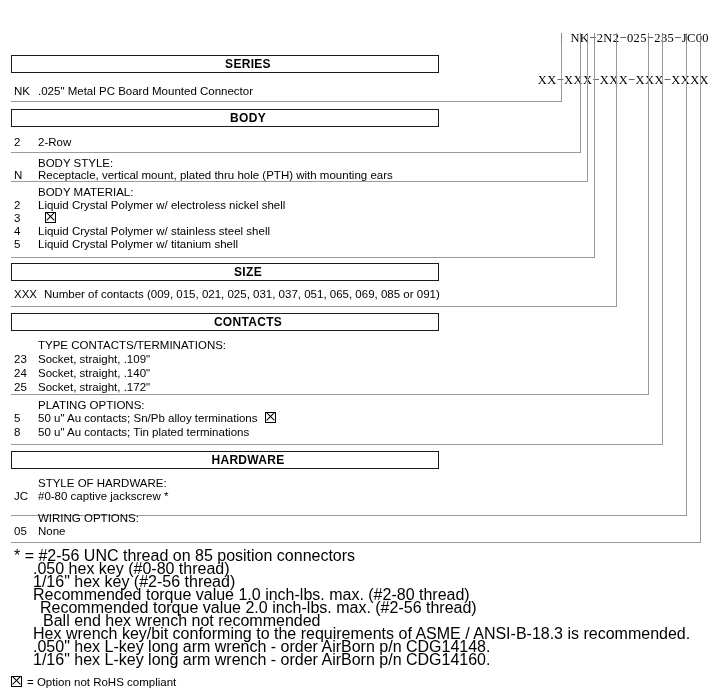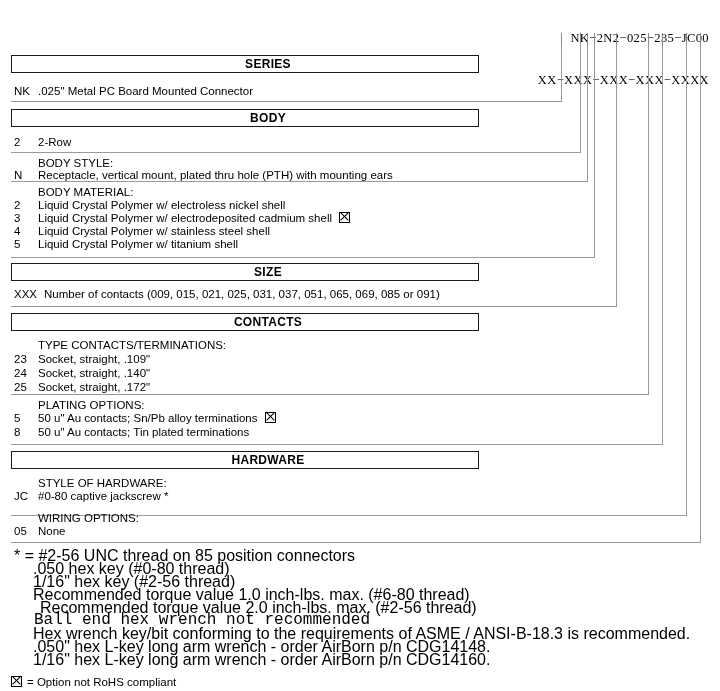--- a/index.html
+++ b/index.html
@@ -14,21 +14,21 @@
   .pn-block{position:absolute;right:11px;top:3px;text-align:right;
             font-size:12.5px;letter-spacing:.4px;line-height:14px;white-space:pre;}
   .pn-line{display:block;font-family:Liberation Serif, serif;}
 
   
   .tick{position:absolute;width:1px;background:#8a8a8a;}
   .vline{position:absolute;width:1px;background:#9a9a9a;}
   .hline{position:absolute;height:1px;background:#9a9a9a;}
 
   
-  .secbox{position:absolute;left:11px;width:468px;height:18px;
+  .secbox{position:absolute;left:11px;width:428px;height:18px;
           border:1.6px solid #1a1a1a;background:#fff;
           display:flex;align-items:center;justify-content:center;
           font-size:12px;font-weight:bold;letter-spacing:.3px;box-sizing:border-box;padding-left:46px;}
 
   
   .row{position:absolute;left:0;font-size:11.5px;line-height:13px;white-space:nowrap;}
   .code{position:absolute;left:14px;}
   .desc{position:absolute;left:38px;}
   .grp{position:absolute;left:38px;}
   .rule{position:absolute;left:11px;height:1px;background:#9a9a9a;}
@@ -122,21 +122,21 @@
 
   <div class="row" style="top:186px;">
     <span class="grp">BODY MATERIAL:</span>
   </div>
   <div class="row" style="top:199px;">
     <span class="code">2</span>
     <span class="desc">Liquid Crystal Polymer w/ electroless nickel shell</span>
   </div>
   <div class="row" style="top:212px;">
     <span class="code">3</span>
-    <span class="desc"><span>Liquid Crystal Polymer w/ electrodeposited cadmium shell</span><span class="rohs"></span></span>
+    <span class="desc"><span class="rohs"></span></span>
   </div>
   <div class="row" style="top:225px;">
     <span class="code">4</span>
     <span class="desc">Liquid Crystal Polymer w/ stainless steel shell</span>
   </div>
   <div class="row" style="top:238px;">
     <span class="code">5</span>
     <span class="desc">Liquid Crystal Polymer w/ titanium shell</span>
   </div>
   <div class="rule" style="top:257px;width:542px;"></div>
@@ -200,23 +200,23 @@
   </div>
   <div class="row" style="top:525px;">
     <span class="code">05</span>
     <span class="desc">None</span>
   </div>
   <div class="rule" style="top:542px;width:542px;"></div>
 
   <div class="fn" style="left:14px;top:549px;">* = #2-56 UNC thread on 85 position connectors</div>
   <div class="fn" style="left:33px;top:562px;">.050 hex key (#0-80 thread)</div>
   <div class="fn" style="left:33px;top:575px;">1/16" hex key (#2-56 thread)</div>
-  <div class="fn" style="left:33px;top:588px;">Recommended torque value 1.0 inch-lbs. max. (#6-80 thread)</div>
+  <div class="fn" style="left:33px;top:588px;">Recommended torque value 1.0 inch-lbs. max. (#2-80 thread)</div>
   <div class="fn" style="left:33px;top:601px;padding-left:7px;">Recommended torque value 2.0 inch-lbs. max. (#2-56 thread)</div>
-  <div class="fn" style="left:34px;top:614px;font-family:Liberation Mono, monospace;">Ball end hex wrench not recommended</div>
+  <div class="fn" style="left:43px;top:614px;">Ball end hex wrench not recommended</div>
   <div class="fn" style="left:33px;top:627px;">Hex wrench key/bit conforming to the requirements of ASME / ANSI-B-18.3 is recommended.</div>
   <div class="fn" style="left:33px;top:640px;">.050" hex L-key long arm wrench - order AirBorn p/n CDG14148.</div>
   <div class="fn" style="left:33px;top:653px;">1/16" hex L-key long arm wrench - order AirBorn p/n CDG14160.</div>
 
   <div class="legend" style="left:11px;top:676px;">
     <span class="rohs"></span><span>= Option not RoHS compliant</span>
   </div>
 
 </div>
 

